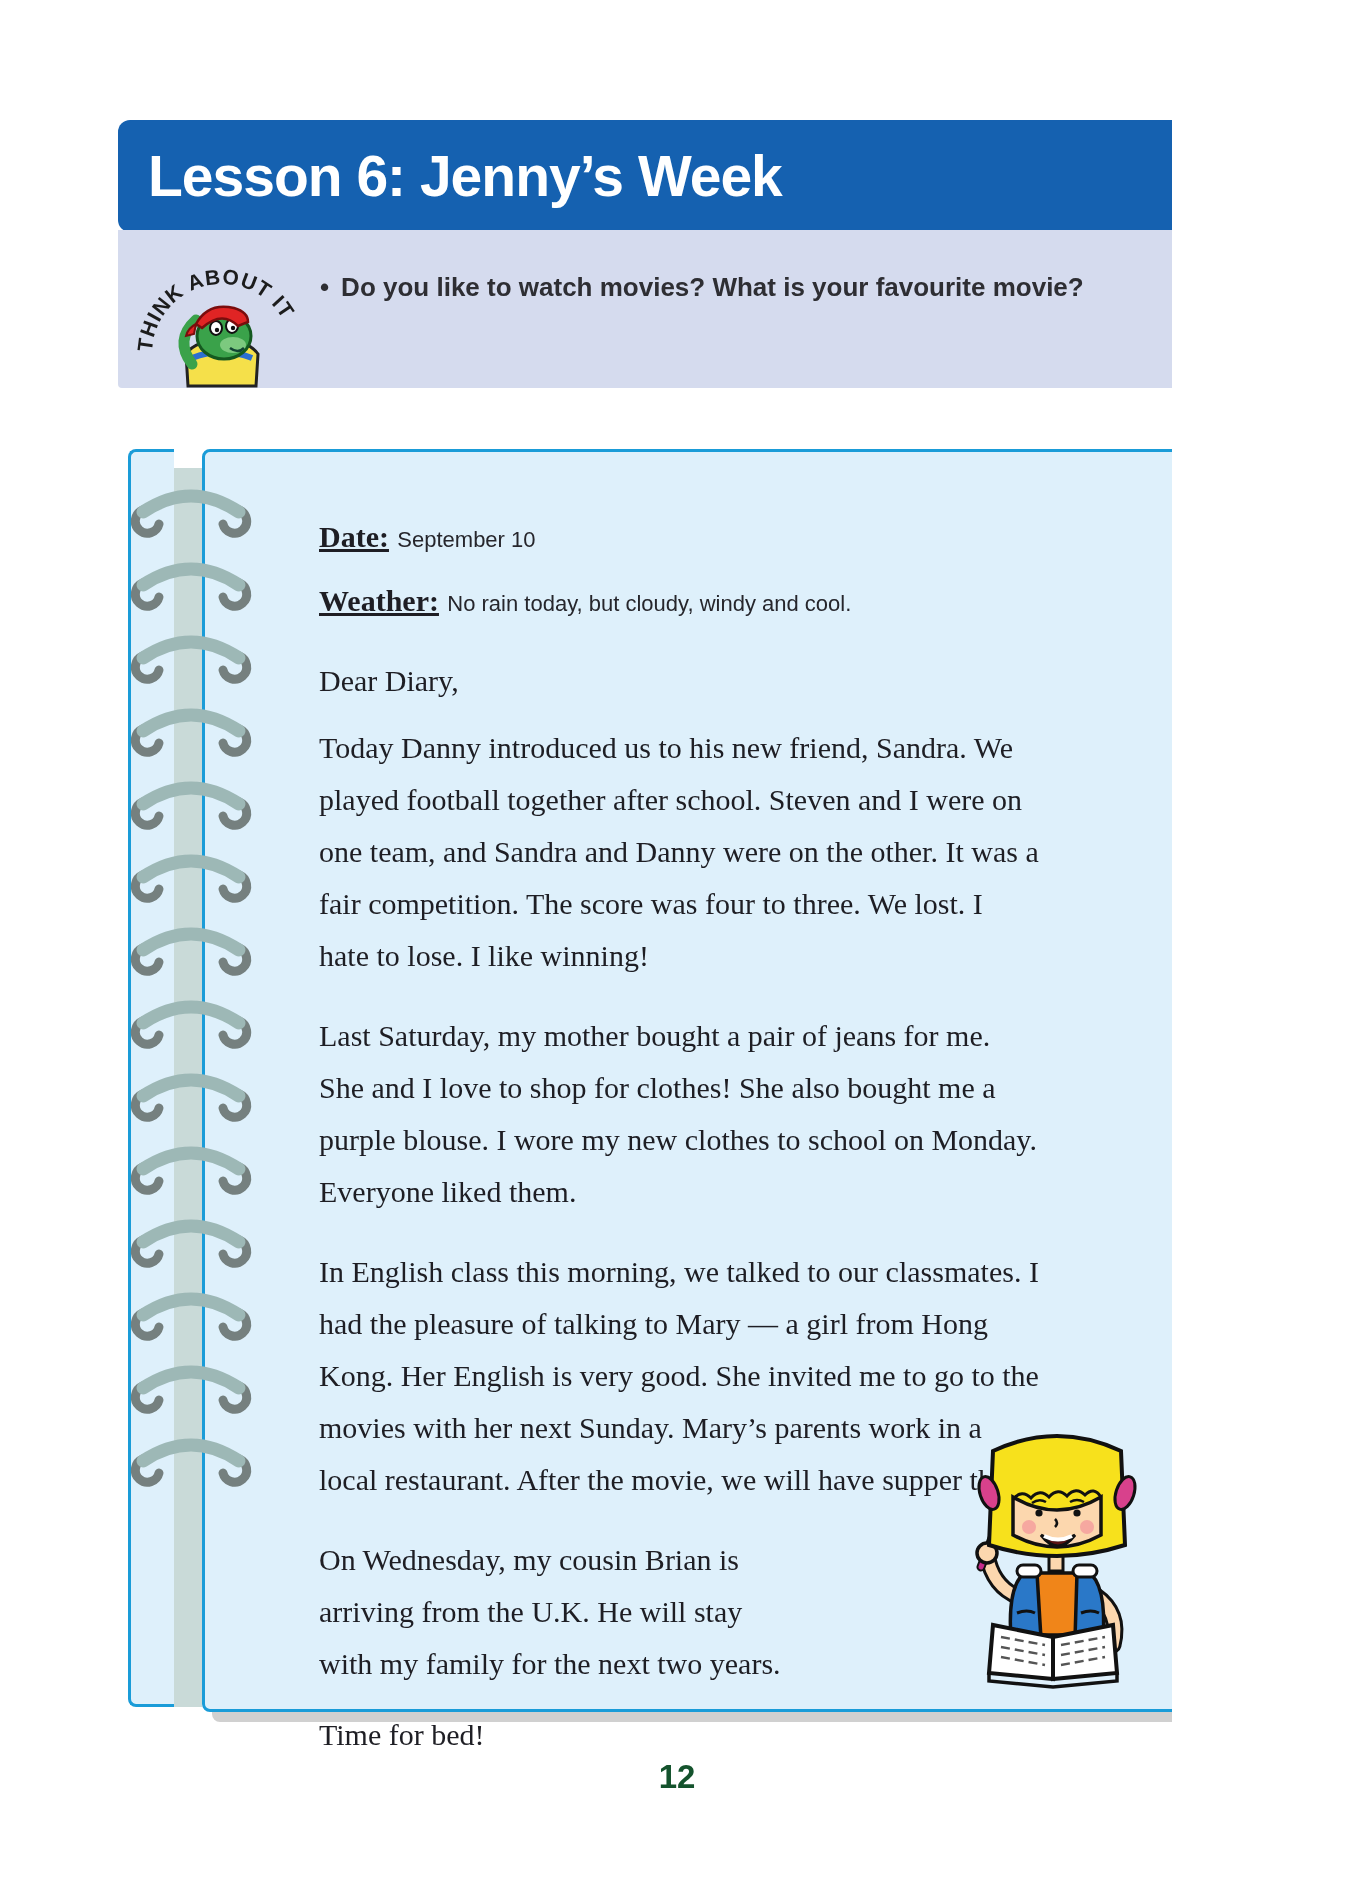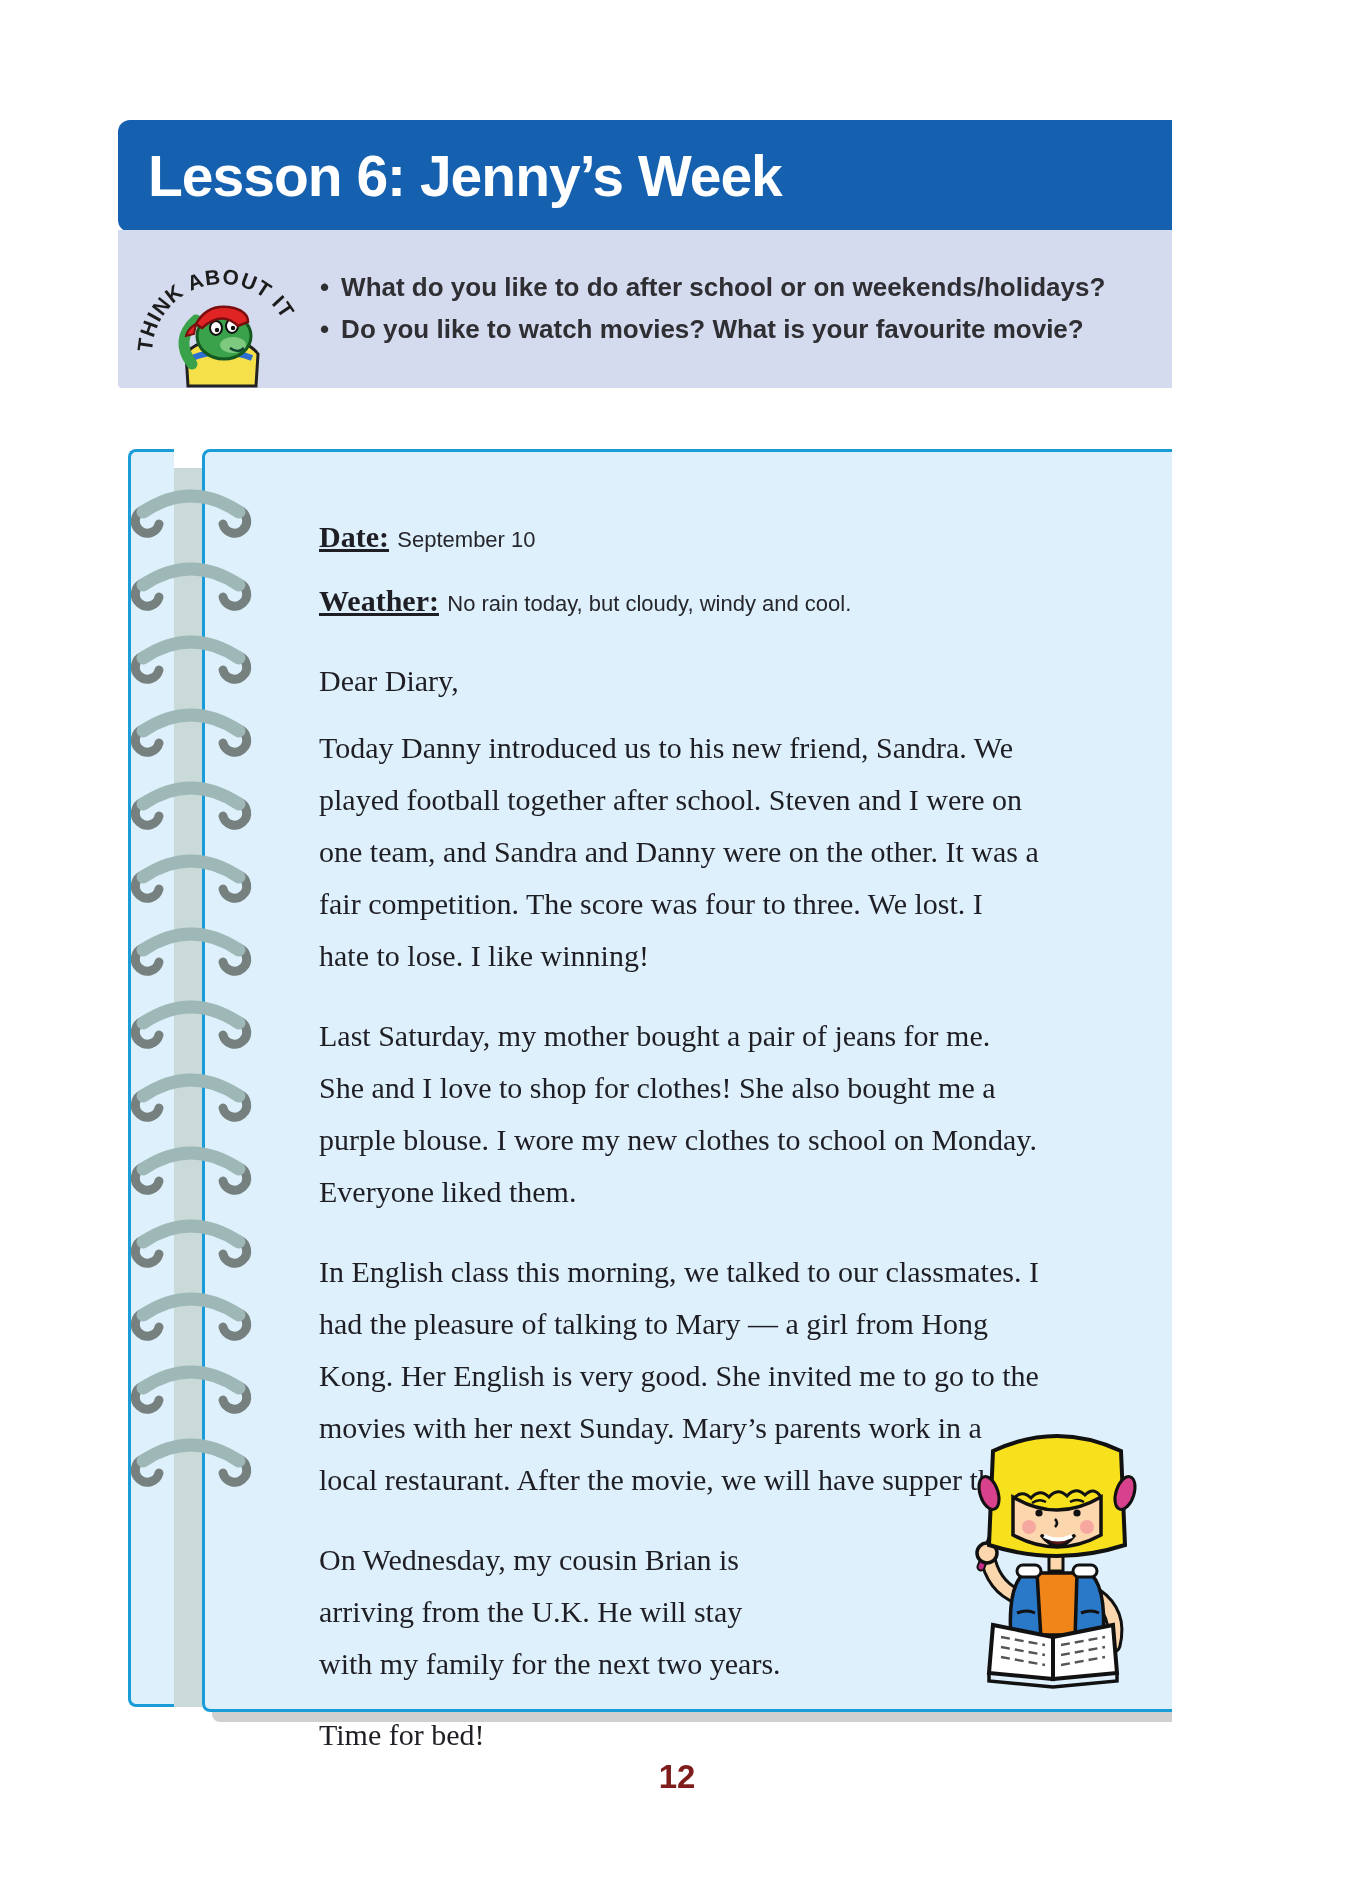--- a/index.html
+++ b/index.html
@@ -66,21 +66,21 @@
     margin-bottom:28px;
   }
   .body-p.narrow { width:470px; }
   .closing { font-family:"Liberation Serif", serif; font-size:30px; }
 
   .girl { position:absolute; left:730px; top:975px; }
 
   
   .page-num {
     position:absolute; left:118px; top:1758px; width:1118px;
-    text-align:center; font-size:33px; font-weight:bold; color:#7f1d1d;
+    text-align:center; font-size:33px; font-weight:bold; color:#14532d;
     font-family:"Liberation Sans", sans-serif;
   }
 </style>
 </head>
 <body>
 
 <div class="canvas">
 
   <div class="lesson-header">
     <h1>Lesson 6: Jenny’s Week</h1>
@@ -106,21 +106,20 @@
 
       <ellipse cx="86" cy="92" rx="6" ry="7" fill="#fff" stroke="#111" stroke-width="2"></ellipse>
       <ellipse cx="102" cy="90" rx="6" ry="7" fill="#fff" stroke="#111" stroke-width="2"></ellipse>
       <circle cx="87" cy="94" r="2.2" fill="#111"></circle>
       <circle cx="103" cy="92" r="2.2" fill="#111"></circle>
 
       <path d="M66,88 Q78,66 104,72 Q118,76 118,86 L108,90 Q92,74 72,92 Z" fill="#e02424" stroke="#7a0d0d" stroke-width="2.5"></path>
       <path d="M66,88 Q58,92 56,100 L64,98 Z" fill="#e02424" stroke="#7a0d0d" stroke-width="2"></path>
     </svg>
     <ul class="questions">
-      <li><span class="bullet">•</span><span>What do you like to do after school or on weekends/holidays?</span></li>
       <li><span class="bullet">•</span><span>Do you like to watch movies? What is your favourite movie?</span></li>
     </ul>
   </div>
 
   <div class="back-sheet"></div>
   <div class="binding-strip"></div>
 
   <div class="page-sheet">
     <div class="diary-content">
       <p class="meta">

